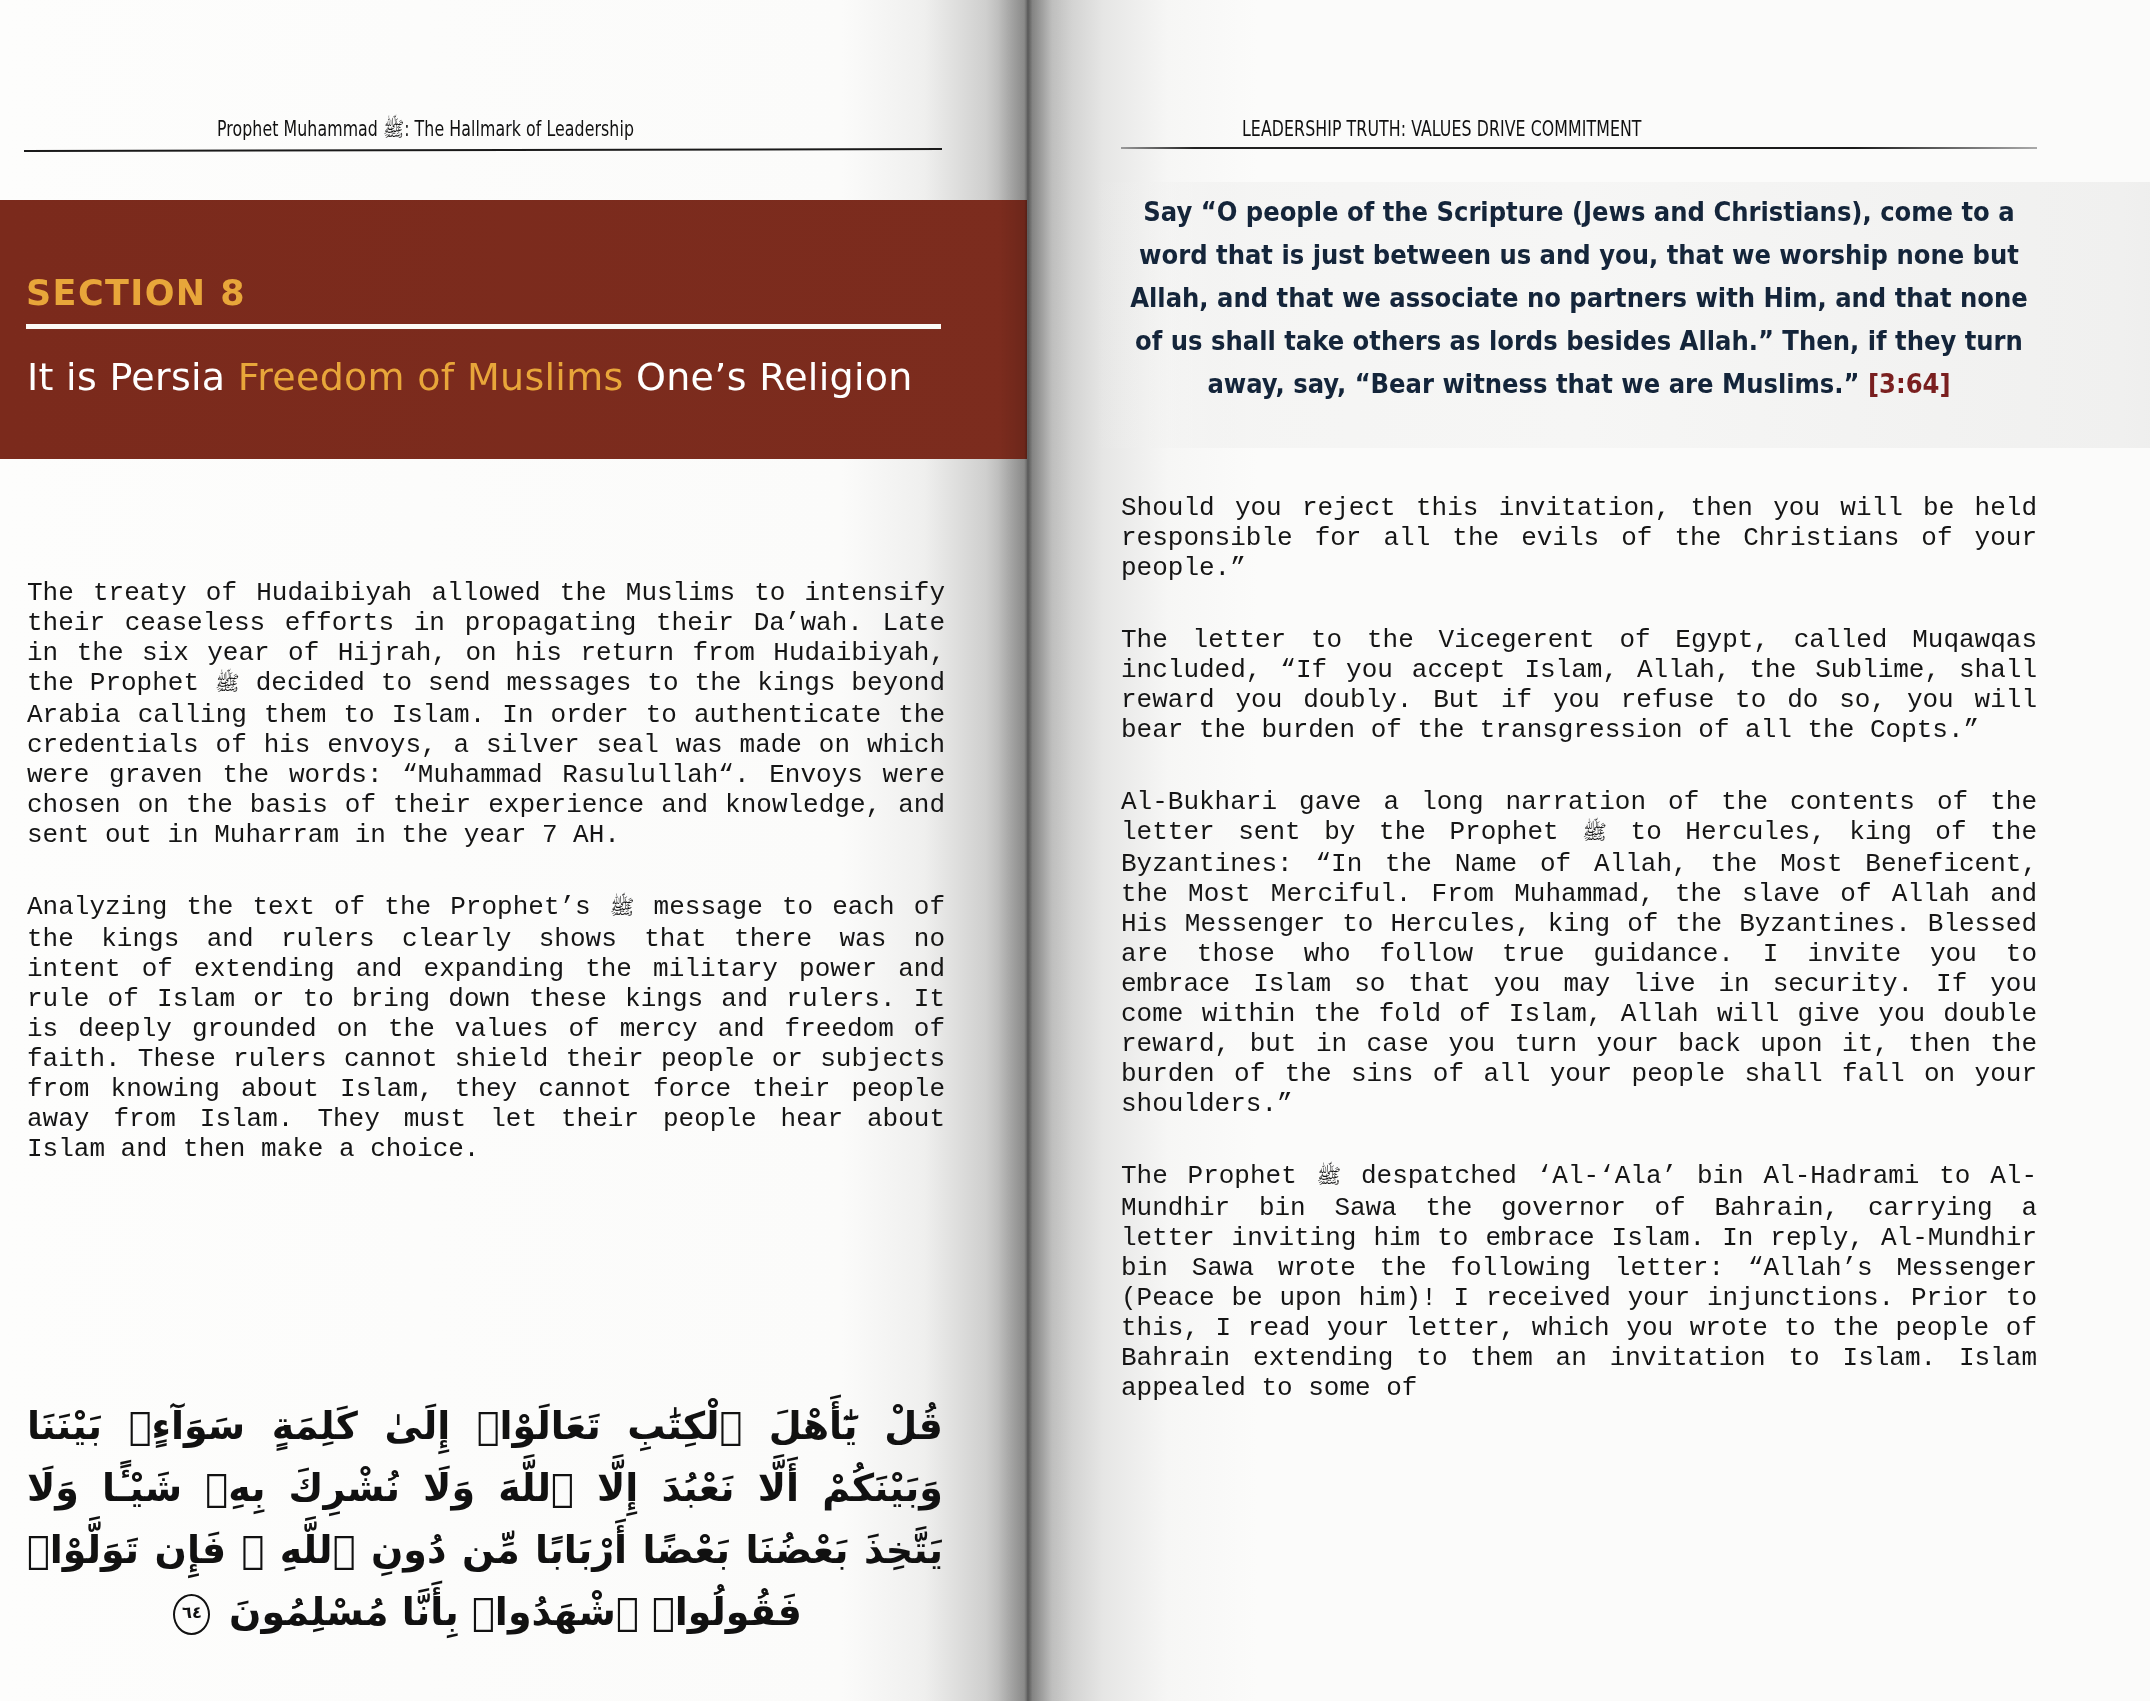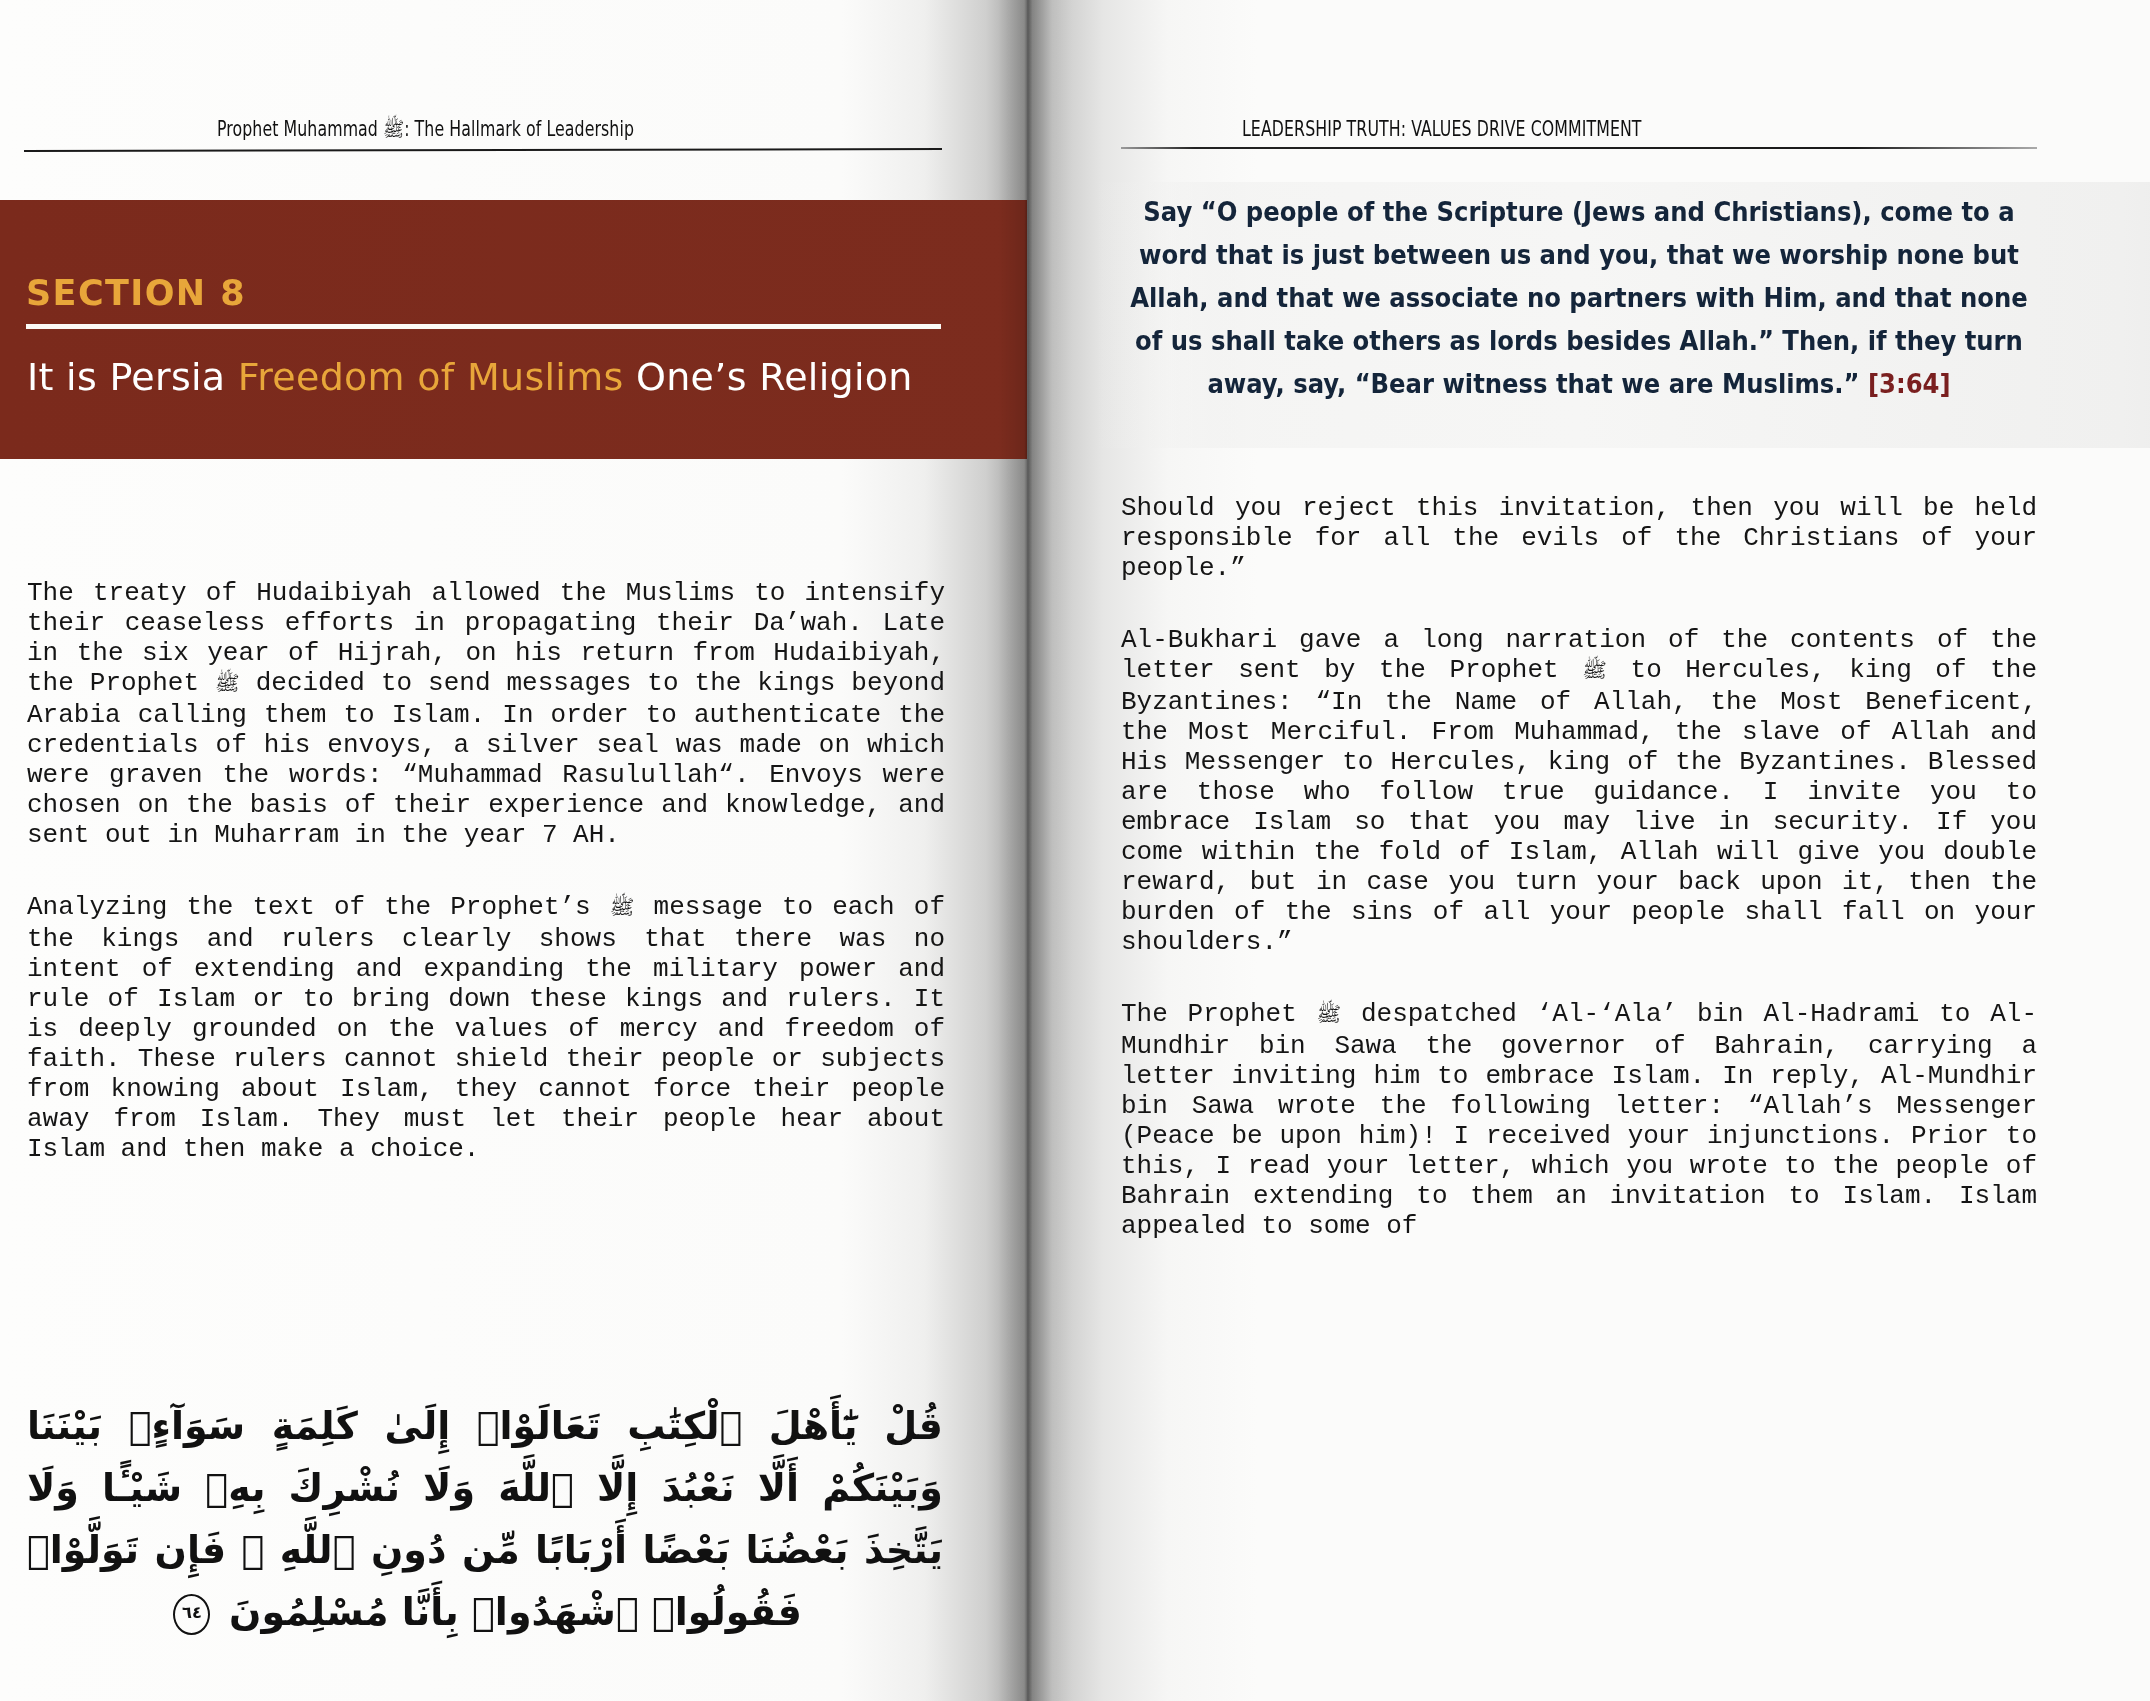--- a/index.html
+++ b/index.html
@@ -129,19 +129,20 @@
   <div class="running-head head-right">LEADERSHIP TRUTH: VALUES DRIVE COMMITMENT</div>
   <div class="head-rule rule-right"></div>
 
   <div class="quote-band"></div>
   <div class="quote">
     <span>Say “O people of the Scripture (Jews and Christians), come to a word that is just between us and you, that we worship none but Allah, and that we associate no partners with Him, and that none of us shall take others as lords besides Allah.” Then, if they turn away, say, “Bear witness that we are Muslims.” </span><span class="quote-ref">[3:64]</span>
   </div>
 
   <div class="body-col right-col">
     <p><span>Should you reject this invitation, then you will be held responsible for all the evils of the Christians of your people.”</span></p>
+    <p><span>The letter to the Vicegerent of Egypt, called Muqawqas included, “If you accept Islam, Allah, the Sublime, shall reward you doubly. But if you refuse to do so, you will bear the burden of the transgression of all the Copts.”</span></p>
     <p><span>Al-Bukhari gave a long narration of the contents of the letter sent by the Prophet </span><span class="pbuh">ﷺ</span><span> to Hercules, king of the Byzantines: “In the Name of Allah, the Most Beneficent, the Most Merciful. From Muhammad, the slave of Allah and His Messenger to Hercules, king of the Byzantines. Blessed are those who follow true guidance. I invite you to embrace Islam so that you may live in security. If you come within the fold of Islam, Allah will give you double reward, but in case you turn your back upon it, then the burden of the sins of all your people shall fall on your shoulders.”</span></p>
     <p><span>The Prophet </span><span class="pbuh">ﷺ</span><span> despatched ‘Al-‘Ala’ bin Al-Hadrami to Al-Mundhir bin Sawa the governor of Bahrain, carrying a letter inviting him to embrace Islam. In reply, Al-Mundhir bin Sawa wrote the following letter: “Allah’s Messenger (Peace be upon him)! I received your injunctions. Prior to this, I read your letter, which you wrote to the people of Bahrain extending to them an invitation to Islam. Islam appealed to some of</span></p>
   </div>
 </div>
 
 <div class="gutter-shadow"></div>
 
 
 </body></html>

